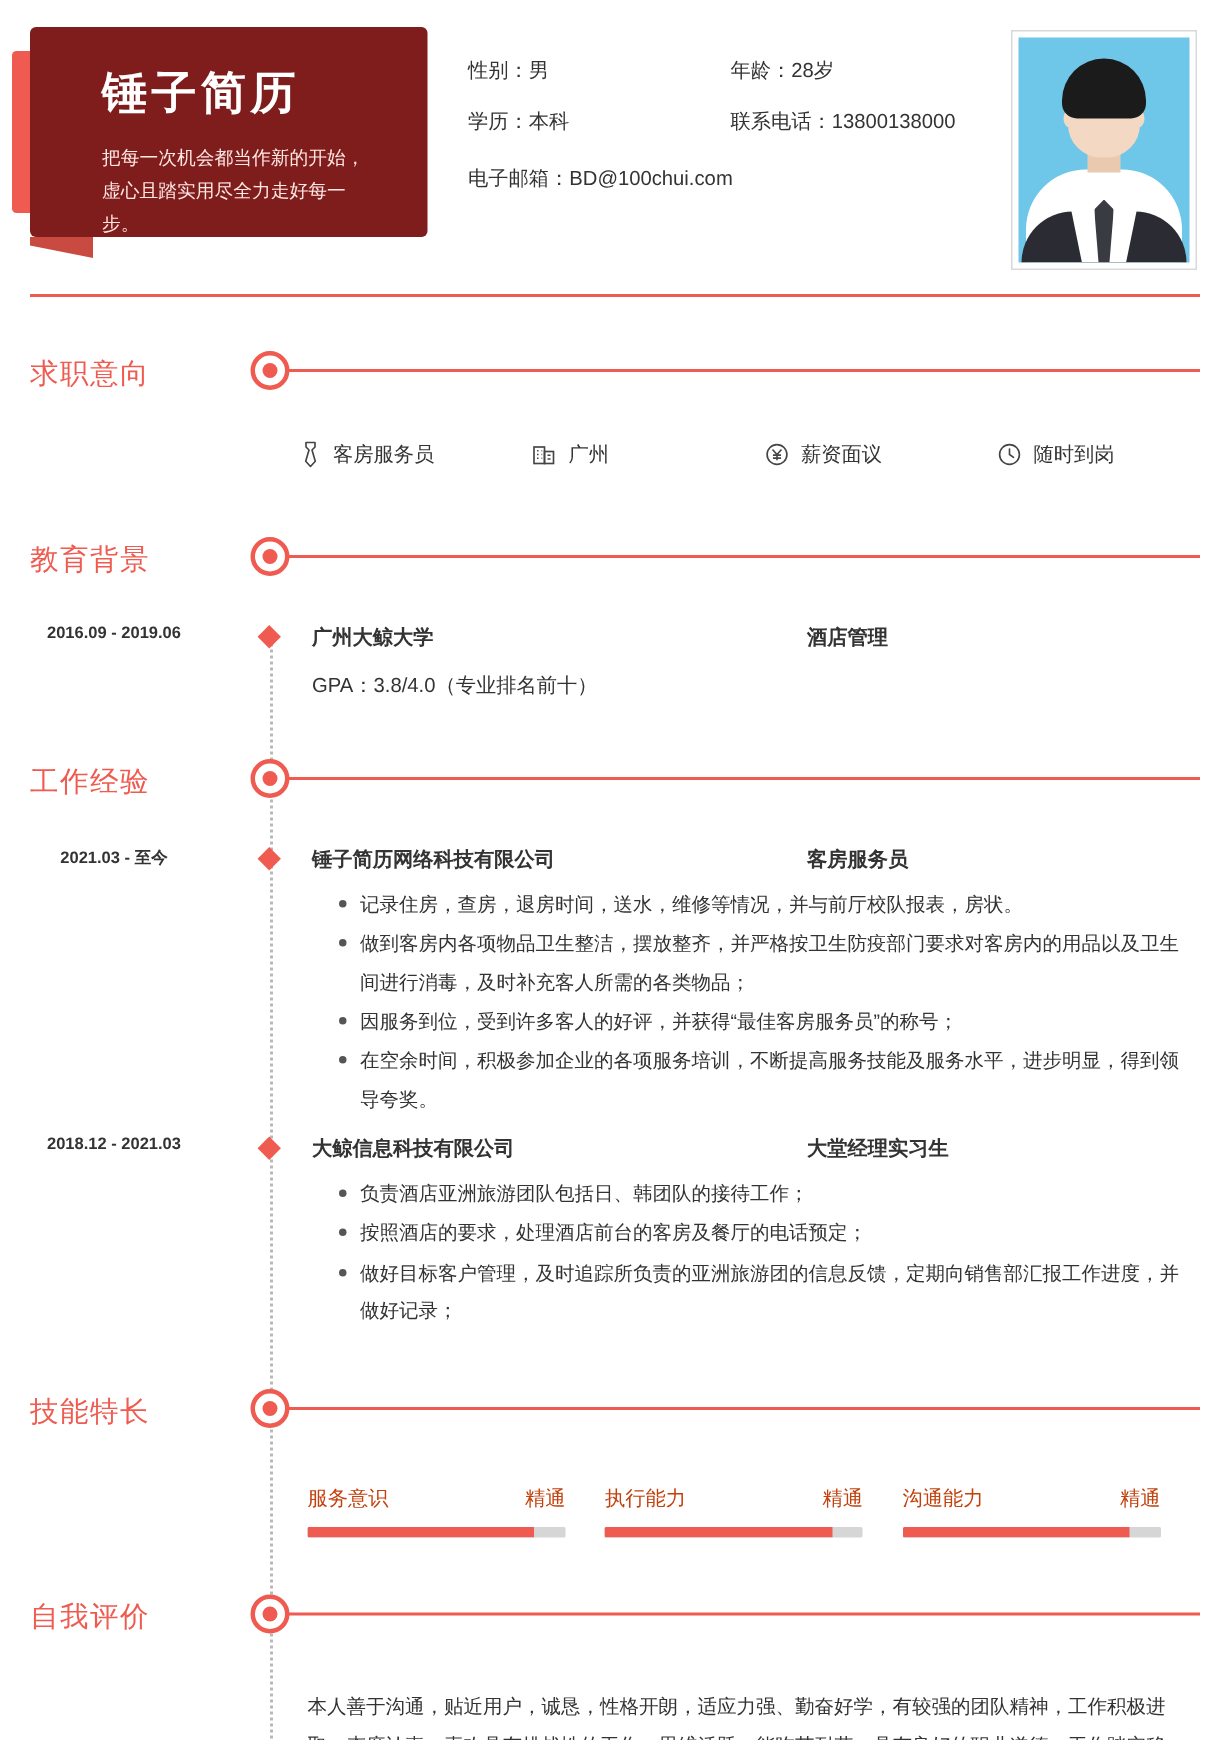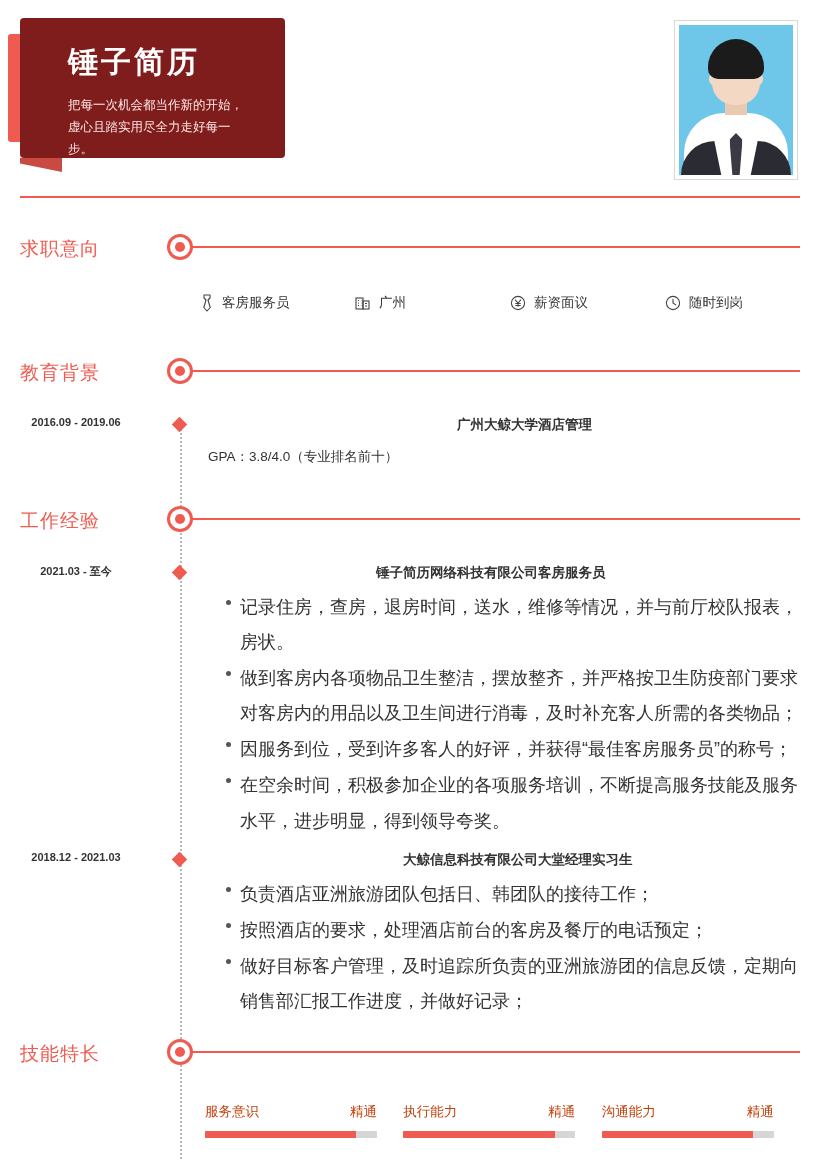--- a/index.html
+++ b/index.html
@@ -222,33 +222,33 @@
   }
   .entry-diamond {
     position: absolute;
     left: 174px;
     top: 3px;
     width: 11px;
     height: 11px;
     background: #ef5b50;
     transform: rotate(45deg);
   }
-  .entry-head { display: flex; text-align: right; }
+  .entry-head { display: flex; }
   .entry-org { font-size: 13.5px; font-weight: bold; color: #333; width: 330px; }
   .entry-role { font-size: 13.5px; font-weight: bold; color: #333; }
   .entry-sub { font-size: 13.5px; color: #333; margin-top: 14px; }
 
   ul.bullets {
     margin: 8px 0 0 0;
     padding: 0 22px 0 18px;
     list-style: none;
   }
   ul.bullets li {
     position: relative;
-    font-size: 18px;
+    font-size: 13px;
     line-height: 1.95;
     color: #333;
     padding-left: 14px;
     margin-bottom: 1px;
   }
   ul.bullets li:before {
     content: "";
     position: absolute;
     left: 0; top: 10px;
     width: 5px; height: 5px;
@@ -291,20 +291,33 @@
 <body>
 
 <div class="header">
 
   <div class="name-banner">
     <div class="banner-notch"></div>
     <h1 class="resume-title">锤子简历</h1>
     <p class="resume-sub">把每一次机会都当作新的开始，虚心且踏实用尽全力走好每一步。</p>
   </div>
 
+  <div class="info-grid">
+    <div class="info-row">
+      <div class="info-cell">性别：男</div>
+      <div class="info-cell">年龄：28岁</div>
+    </div>
+    <div class="info-row">
+      <div class="info-cell">学历：本科</div>
+      <div class="info-cell">联系电话：13800138000</div>
+    </div>
+    <div class="info-row">
+      <div class="info-cell wide info-mail">电子邮箱：BD@100chui.com</div>
+    </div>
+  </div>
 
   <div class="photo">
     <div class="photo-inner">
       <div class="ph-body"></div>
       <div class="ph-shoulder"></div>
       <div class="ph-shirt"></div>
       <div class="ph-tie"></div>
       <div class="ph-neck"></div>
       <div class="ph-ear-l"></div>
       <div class="ph-ear-r"></div>
@@ -418,21 +431,21 @@
         <div class="entry-role">大堂经理实习生</div>
       </div>
       <ul class="bullets">
         <li>负责酒店亚洲旅游团队包括日、韩团队的接待工作；</li>
         <li>按照酒店的要求，处理酒店前台的客房及餐厅的电话预定；</li>
         <li>做好目标客户管理，及时追踪所负责的亚洲旅游团的信息反馈，定期向销售部汇报工作进度，并做好记录；</li>
       </ul>
     </div>
   </div>
 
-  <div class="section" style="margin-top:16px;">
+  <div class="section" style="margin-top:36px;">
     <div class="sec-head">
       <div class="sec-title">技能特长</div>
       <div class="sec-line"></div>
       <div class="sec-dot"></div>
     </div>
 
     <div class="skills-row">
       <div class="skill">
         <div class="skill-head">
           <span>服务意识</span>

